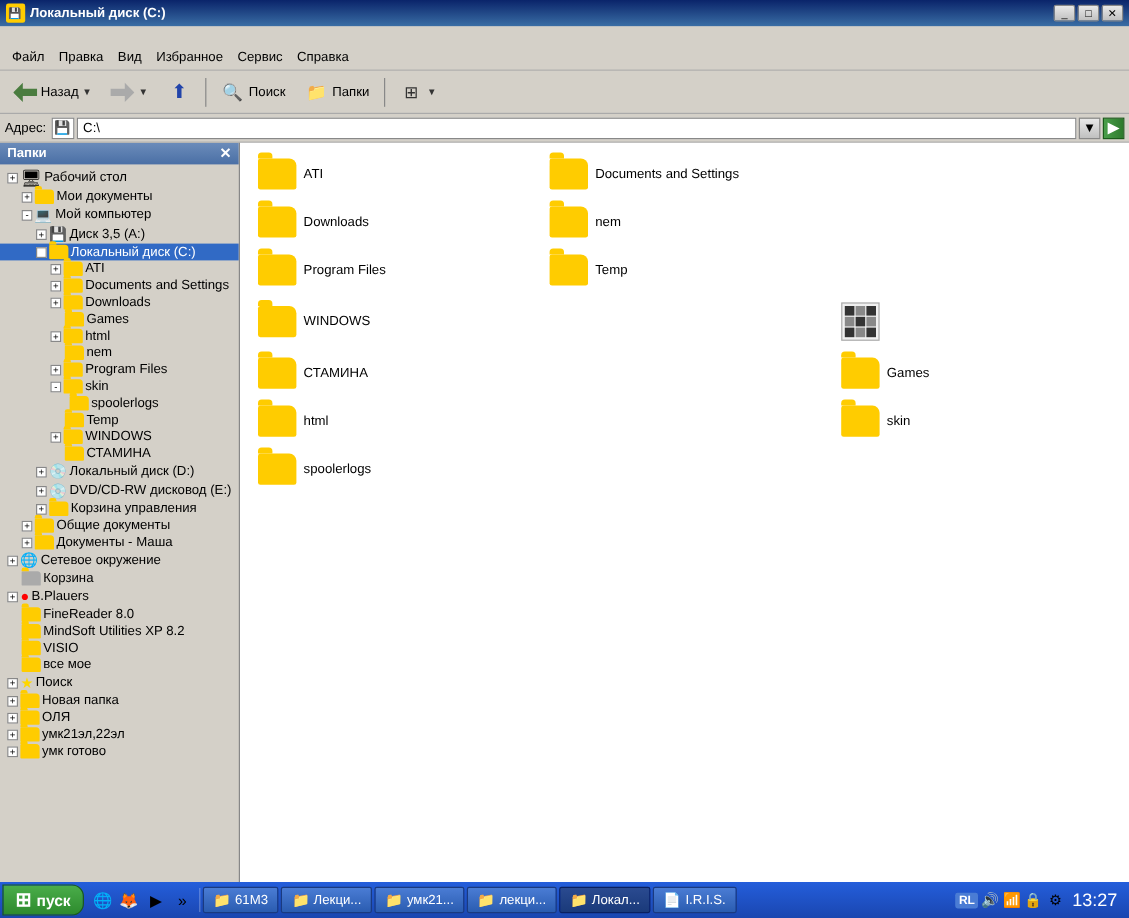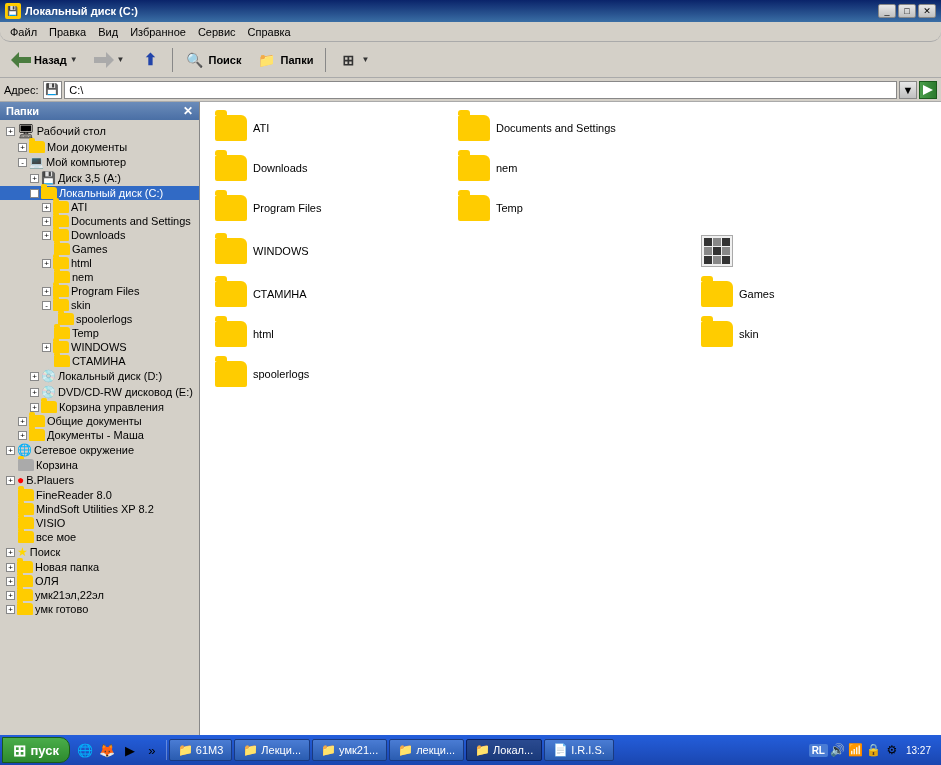--- a/index.html
+++ b/index.html
@@ -20,23 +20,22 @@
     .title-bar-text { font-weight: bold; font-size: 11px; }
     .title-bar-buttons { display: flex; gap: 2px; }
     .tb-btn { width: 18px; height: 14px; background: linear-gradient(to bottom, #e8e8e8, #c0c0c0); border: 1px solid #888; border-radius: 2px; display: flex; align-items: center; justify-content: center; font-size: 9px; cursor: pointer; color: #000; }
     
     
     .menu-bar {
       background: #d4d0c8;
       display: flex;
       padding: 2px 4px;
       border-bottom: 1px solid #aaa;
-      height: 20px;
-      align-items: center;
-      border-radius: 10px;
+      height: 37px;
+      align-items: flex-end;
     }
     .menu-item { padding: 2px 6px; cursor: pointer; font-size: 11px; }
     
     
     .toolbar {
       background: #d4d0c8;
       display: flex;
       align-items: center;
       padding: 2px 4px;
       gap: 2px;
@@ -47,21 +46,20 @@
       display: flex;
       align-items: center;
       gap: 3px;
       padding: 3px 6px;
       background: transparent;
       border: 1px solid transparent;
       cursor: pointer;
       border-radius: 2px;
       font-size: 11px;
       height: 28px;
-      font-weight: bold;
     }
     .toolbar-separator { width: 1px; height: 24px; background: #888; margin: 0 3px; }
     .btn-icon { width: 20px; height: 20px; display: flex; align-items: center; justify-content: center; }
     .up-icon { font-size: 16px; color: #2244aa; }
     .search-icon { font-size: 14px; color: #333; }
     .folders-icon { font-size: 14px; color: #ffcc00; }
     .views-icon { font-size: 14px; color: #333; }
     .dropdown-arrow { font-size: 8px; color: #333; }
     
     
@@ -230,21 +228,21 @@
       align-items: center;
       gap: 3px;
       min-width: 60px;
     }
     .taskbar-item.active {
       background: linear-gradient(to bottom, #2a4a90, #1a3a7a);
       border: 1px solid #0a2060;
     }
     .taskbar-icons { display: flex; align-items: center; gap: 2px; margin-left: auto; padding-right: 4px; }
     .tray-icon { width: 16px; height: 16px; display: flex; align-items: center; justify-content: center; font-size: 12px; }
-    .tray-time { color: white; font-size: 10px; padding: 0 4px; }
+    .tray-time { color: white; font-size: 15px; padding: 0 4px; }
     .lang-btn { background: #4a7cd4; color: white; font-size: 10px; font-weight: bold; padding: 1px 3px; border-radius: 2px; }
     
     
     .quick-launch { display: flex; align-items: center; gap: 2px; padding: 0 4px; border-right: 1px solid rgba(255,255,255,0.3); }
     .ql-icon { width: 20px; height: 20px; display: flex; align-items: center; justify-content: center; font-size: 13px; cursor: pointer; }
     
     
     .tmp-icon {
       width: 32px;
       height: 32px;

